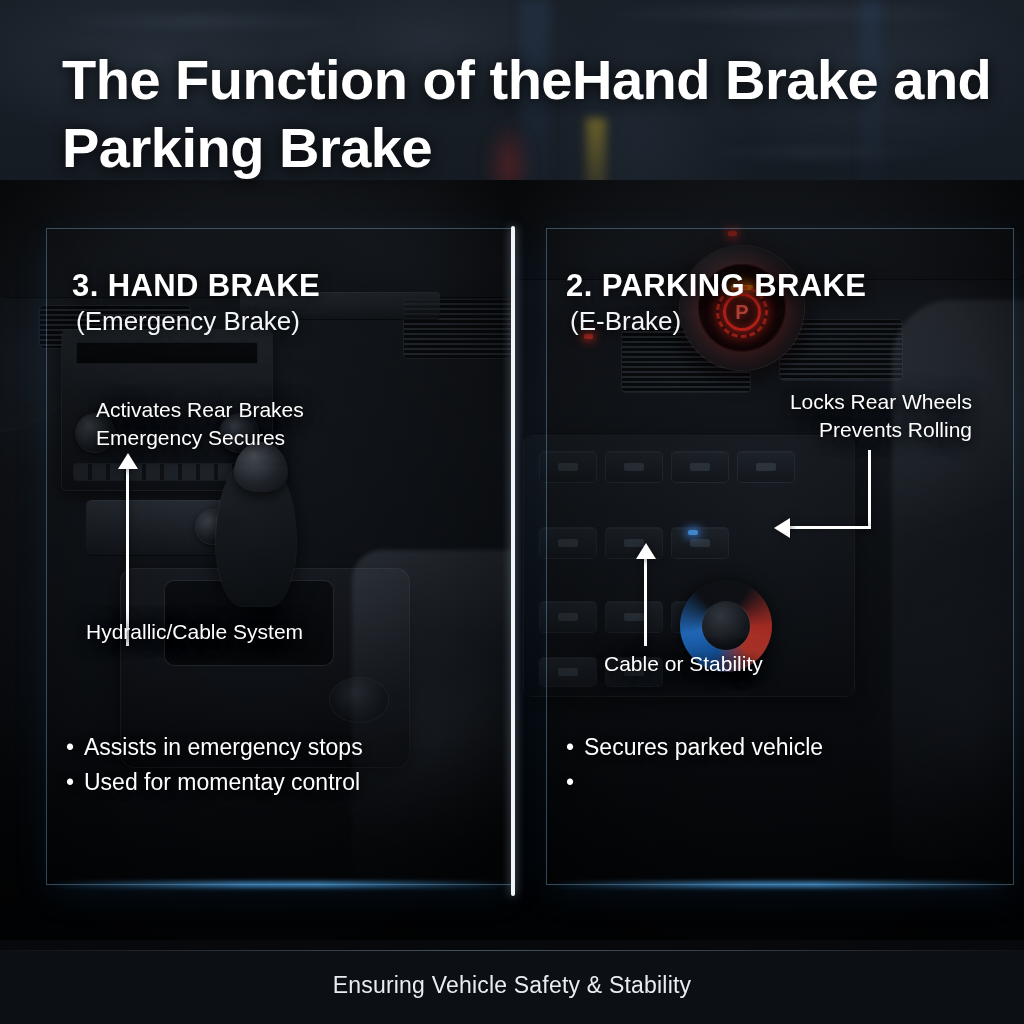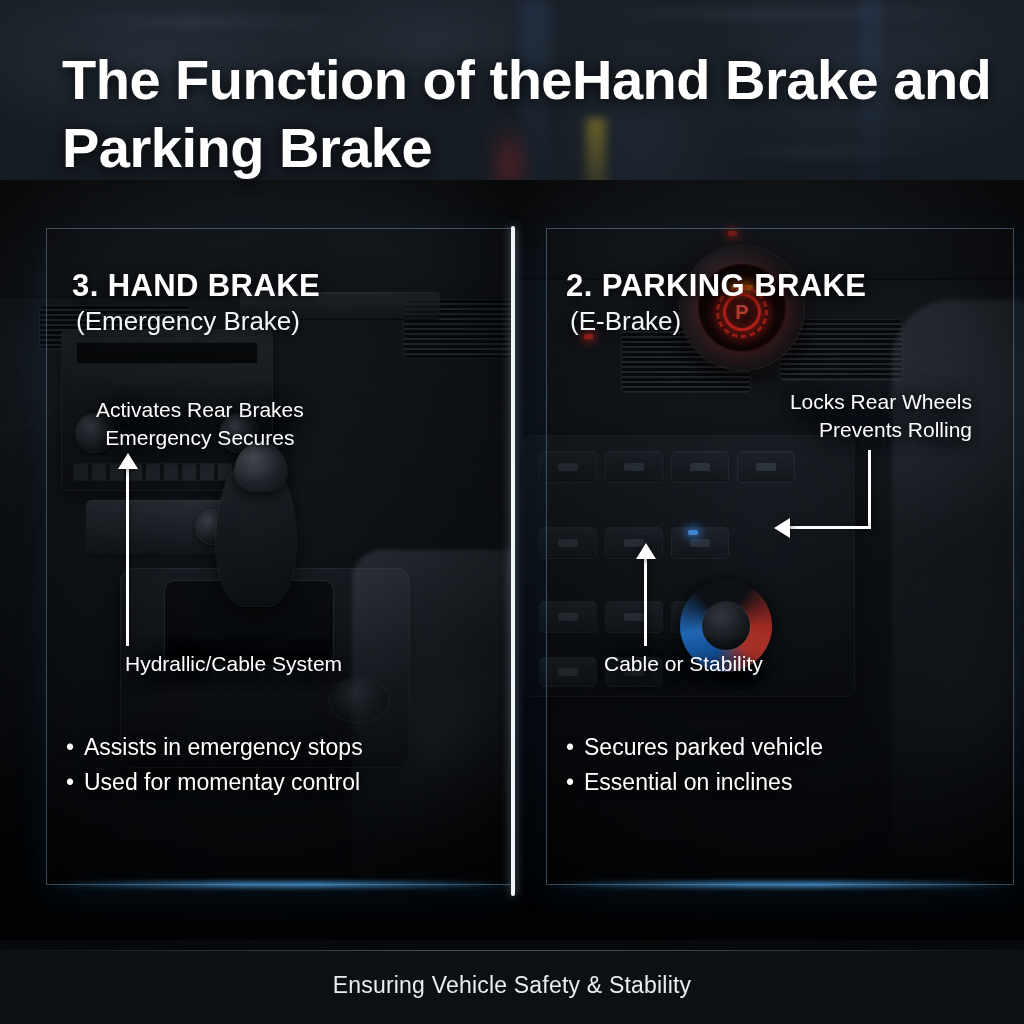--- a/index.html
+++ b/index.html
@@ -328,21 +328,20 @@
   }
 
   
   .callout {
     position: absolute;
     color: #ffffff;
     font-size: 21px;
     line-height: 1.33;
     text-shadow: 0 2px 10px rgba(0,0,0,0.95), 0 0 22px rgba(0,0,0,0.8);
     white-space: nowrap;
-    text-align: center;
   }
   .callout.right-align { text-align: right; }
 
   
   .arrow-line {
     position: absolute;
     background: #ffffff;
     box-shadow: 0 0 6px rgba(0,0,0,0.55);
   }
   .arrow-head {
@@ -526,21 +525,21 @@
   <div class="sec-sub" style="left:76px; top:306px;">(Emergency Brake)</div>
 
   <div class="callout" style="left:96px; top:396px;">
     <div>Activates Rear Brakes</div>
     <div>Emergency Secures</div>
   </div>
 
   <div class="arrow-line" style="left:126px; top:468px; width:3px; height:178px;"></div>
   <div class="arrow-head head-up" style="left:118px; top:453px;"></div>
 
-  <div class="callout" style="left:86px; top:650px;margin-left:39px;">Hydrallic/Cable System</div>
+  <div class="callout" style="left:86px; top:618px;">Hydrallic/Cable System</div>
 
   <div class="bullets" style="left:66px; top:730px;">
     <div class="bl">
       <span class="dot">•</span>
       <span>Assists in emergency stops</span>
     </div>
     <div class="bl">
       <span class="dot">•</span>
       <span>Used for momentay control</span>
     </div>
@@ -563,21 +562,20 @@
 
   <div class="callout" style="left:604px; top:650px;">Cable or Stability</div>
 
   <div class="bullets" style="left:566px; top:730px;">
     <div class="bl">
       <span class="dot">•</span>
       <span>Secures parked vehicle</span>
     </div>
     <div class="bl">
       <span class="dot">•</span>
-      <span>Essential on inclines</span>
     </div>
   </div>
 
   <div class="footer-band"></div>
   <div class="footer-rule"></div>
   <div class="footer-text">Ensuring Vehicle Safety &amp; Stability</div>
 
 </div>
 
 </body></html>

